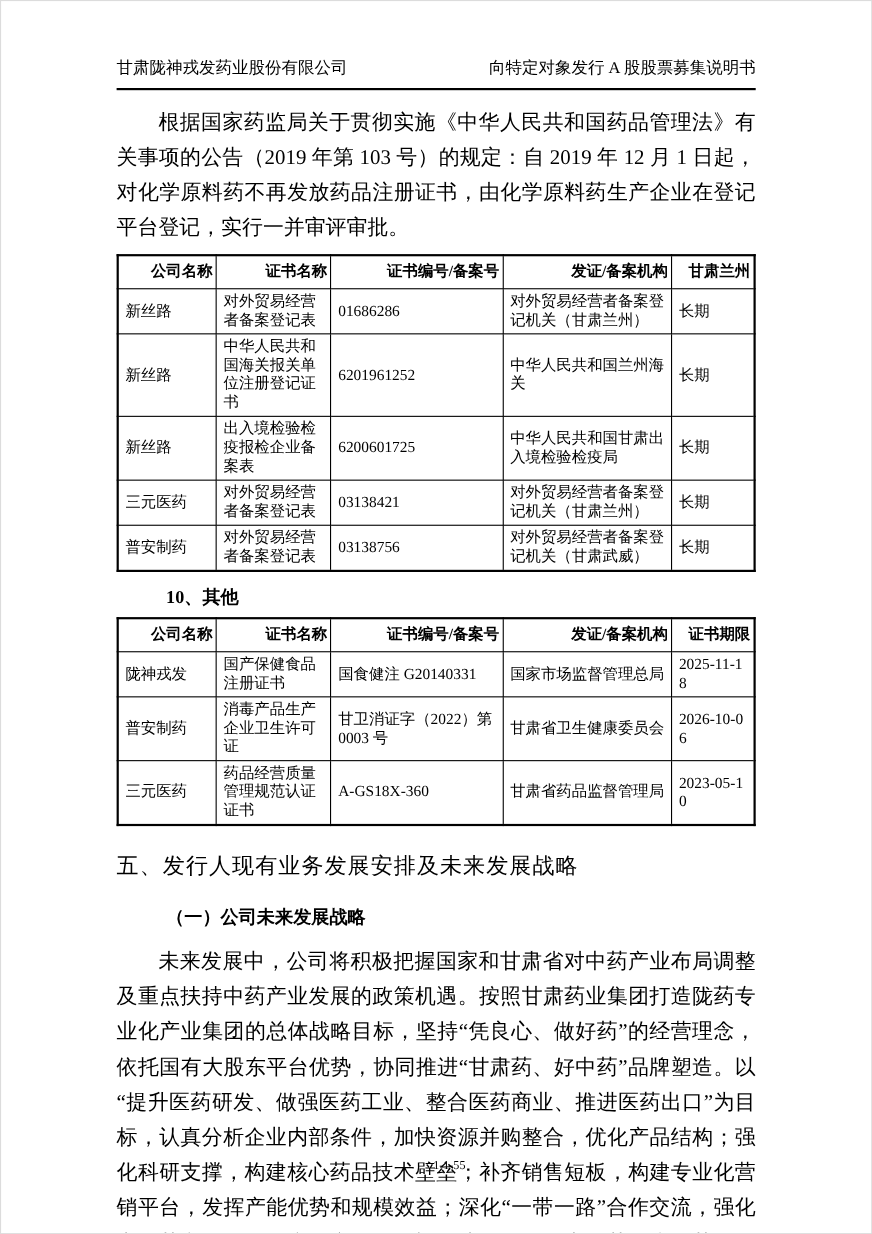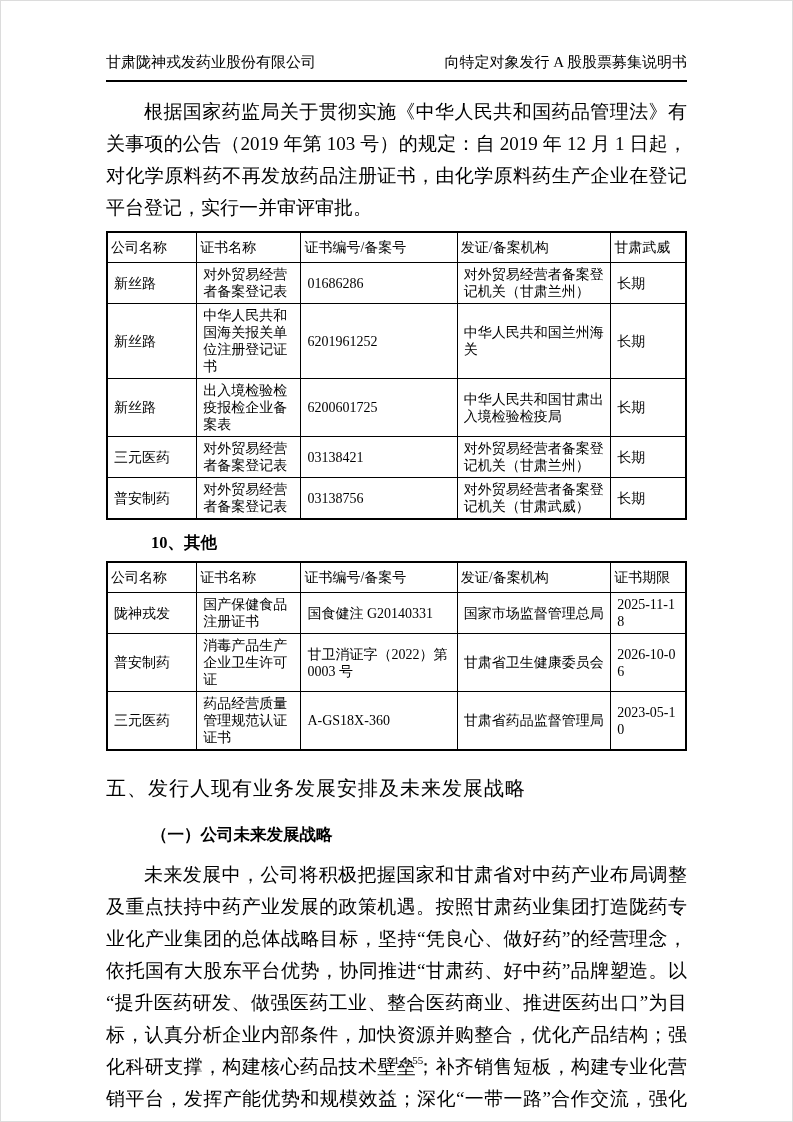--- a/index.html
+++ b/index.html
@@ -44,22 +44,22 @@
   }
   .doc-table th, .doc-table td {
     border:1px solid #000;
     padding:3px 6px;
     line-height:17px;
     vertical-align:middle;
     text-align:left;
     word-break:break-all;
   }
   .doc-table th {
-    text-align:left;
-    font-weight:normal;
+    text-align:right;
+    font-weight:bold;
     padding:6px 3px;
   }
   .col-company  { width:15.5%; }
   .col-certname { width:18.0%; }
   .col-certno   { width:27.0%; }
   .col-issuer   { width:26.5%; }
   .col-period   { width:13.0%; }
   .chapter-heading {
     font-size:20px; font-weight:normal;
     margin:24px 0 0 0;
@@ -102,21 +102,21 @@
         <col class="col-issuer">
         <col class="col-period">
     </colgroup>
     <thead>
       <tr>
 
       <th>公司名称</th>
           <th>证书名称</th>
           <th>证书编号/备案号</th>
           <th>发证/备案机构</th>
-          <th>甘肃武威</th>
+          <th>甘肃兰州</th>
         </tr>
     </thead>
     <tbody>
 
         <tr>
           <td>新丝路</td>
           <td>对外贸易经营者备案登记表</td>
           <td>01686286</td>
           <td>对外贸易经营者备案登记机关（甘肃兰州）</td>
           <td>长期</td>

